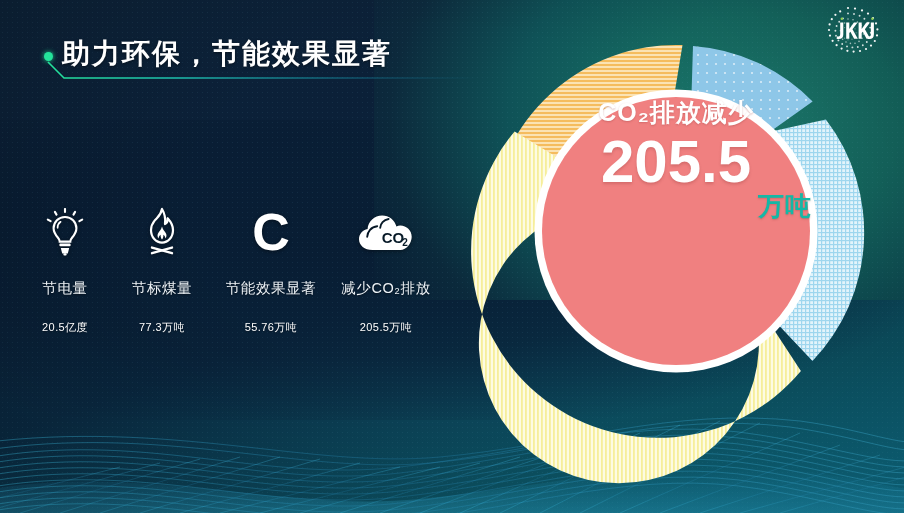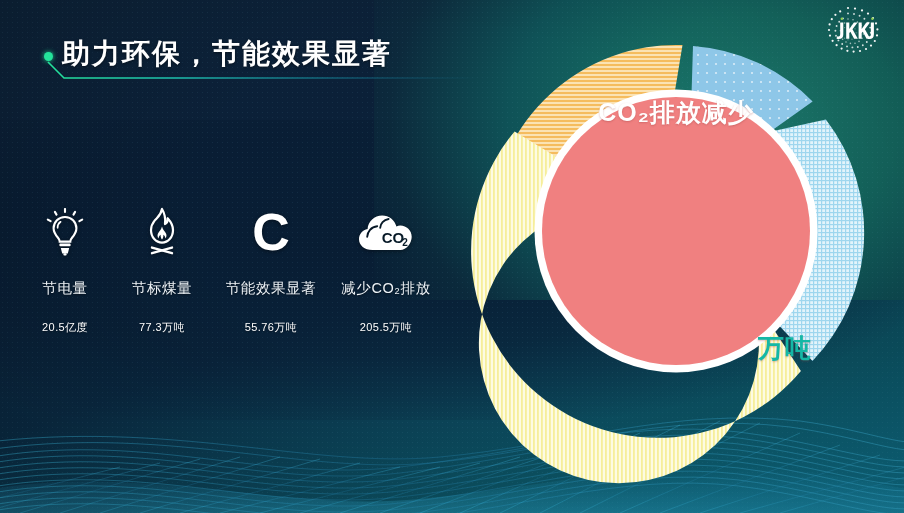--- a/index.html
+++ b/index.html
@@ -76,21 +76,21 @@
   .stat-value{
     margin-top:22px;font-size:11px;color:#ffffff;letter-spacing:.4px;white-space:nowrap;
     text-shadow:0 1px 2px rgba(0,0,0,.45);
   }
   
   .donut{position:absolute;left:489px;top:44px;width:374px;height:374px;}
   .donut svg{display:block;overflow:visible;}
   .donut-center{
     position:absolute;left:50%;top:50%;transform:translate(-50%,-50%);
     width:260px;height:270px;
-    display:flex;flex-direction:column;align-items:center;justify-content:space-between;
+    display:flex;flex-direction:column;align-items:center;justify-content:flex-start;
     pointer-events:none;
   }
   .dc-title{
     font-size:25px;color:#ffffff;font-weight:bold;letter-spacing:1px;white-space:nowrap;
     text-shadow:0 1px 2px rgba(150,60,60,.35);
   }
   .dc-num{
     font-size:60px;line-height:62px;color:#ffffff;font-weight:bold;letter-spacing:0px;
     margin-top:2px;text-shadow:0 2px 3px rgba(150,60,60,.3);
   }
@@ -407,17 +407,18 @@
                  A 140 140 0 1 0 260.0 247.7
                  Z"></path>
       </g>
 
       <circle cx="187" cy="187" r="141.5" fill="#ffffff"></circle>
       <circle cx="187" cy="187" r="134" fill="#f08080"></circle>
     </svg>
 
     <div class="donut-center">
       <div class="dc-title">CO₂排放减少</div>
+      <div class="dc-num">205.5</div>
       <div class="dc-unit">万吨</div>
     </div>
   </div>
 
 </div>
 
 </body></html>

